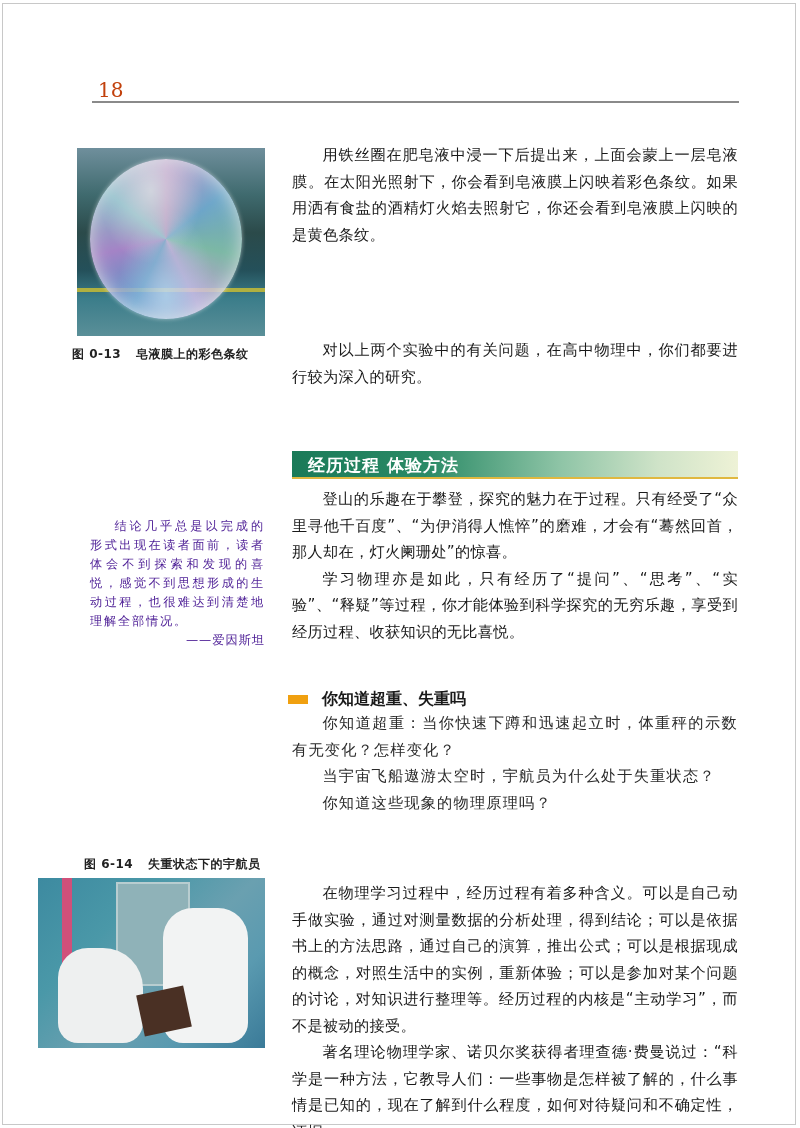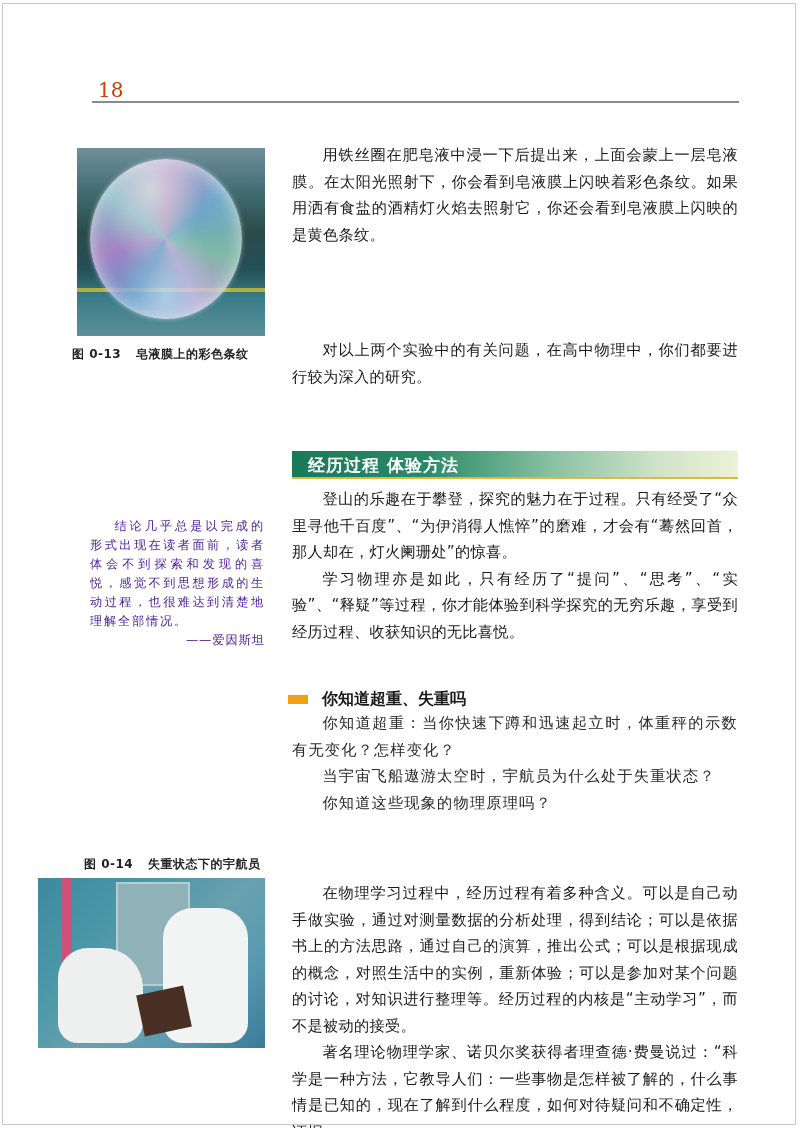--- a/index.html
+++ b/index.html
@@ -121,21 +121,21 @@
   <div class="subhead">
     <span class="marker"></span>
     <span>你知道超重、失重吗</span>
   </div>
   <p class="p indent kai">你知道超重：当你快速下蹲和迅速起立时，体重秤的示数有无变化？怎样变化？</p>
   <p class="p indent kai">当宇宙飞船遨游太空时，宇航员为什么处于失重状态？</p>
   <p class="p indent kai">你知道这些现象的物理原理吗？</p>
 </div>
 
 <div class="caption" style="left:84px; top:856px;">
-  <span class="fig-num">图 0-14</span>
+  <span class="fig-num">图 6-14</span>
   <span>失重状态下的宇航员</span>
 </div>
 <div class="photo astro-photo">
   <div class="strap"></div>
   <div class="door"></div>
   <div class="suit1"></div>
   <div class="suit2"></div>
   <div class="box"></div>
 </div>
 

